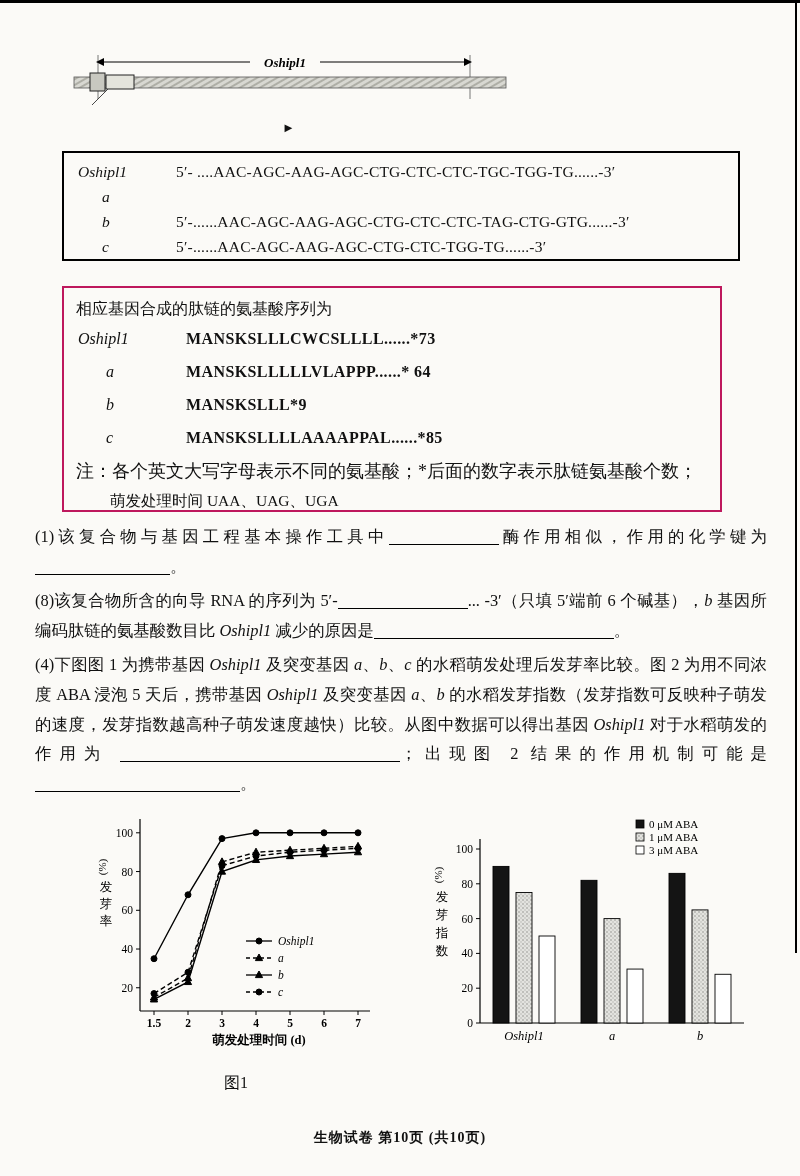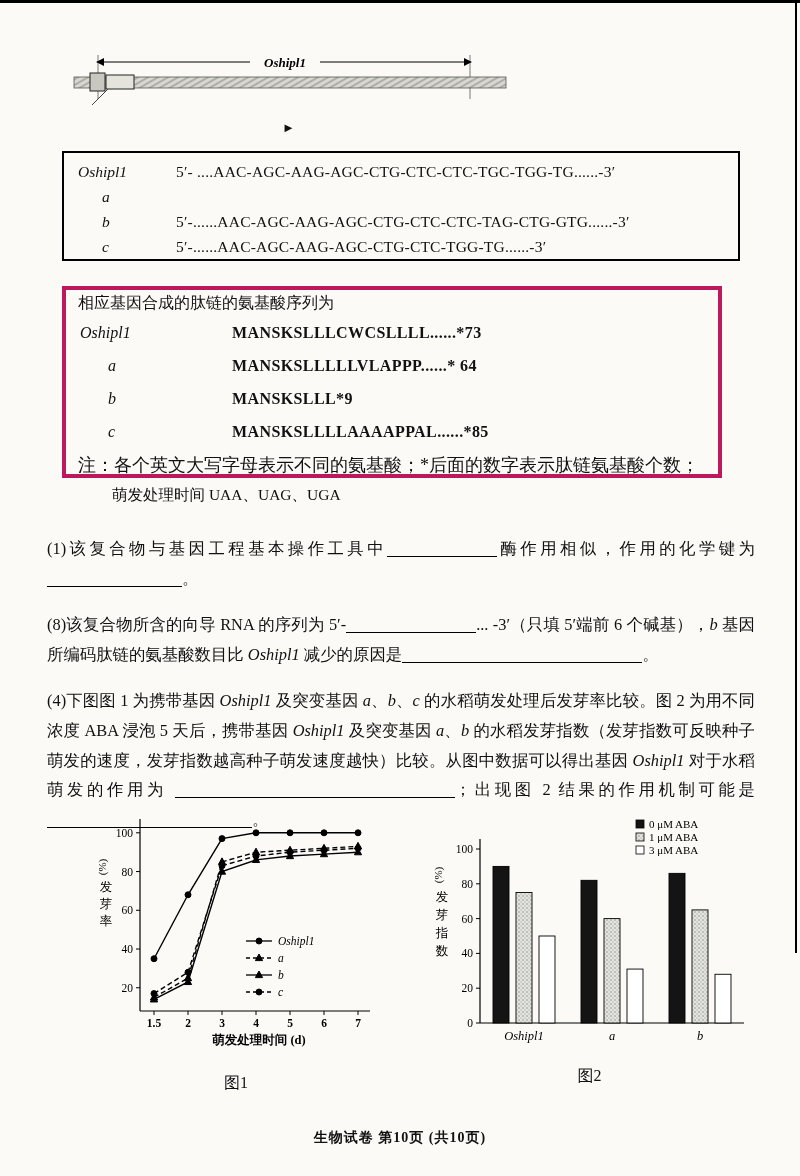--- a/index.html
+++ b/index.html
@@ -11,32 +11,32 @@
   .gene-diagram{position:absolute;left:68px;top:50px;}
   .pointer{position:absolute;left:282px;top:118px;font-size:13px;line-height:13px;}
 
   .seq-box{position:absolute;left:62px;top:148px;width:678px;height:110px;border:2px solid #000;
            box-sizing:border-box;padding-top:6px;}
   .seq-row{display:flex;line-height:25px;font-size:15.5px;}
   .seq-name{width:112px;padding-left:14px;font-style:italic;box-sizing:border-box;}
   .seq-row ~ .seq-row .seq-name{padding-left:38px;}
   .seq-text{letter-spacing:0.2px;white-space:nowrap;}
 
-  .pep-box{position:absolute;left:62px;top:283px;width:660px;height:192px;border:4px solid #be185d;
-           box-sizing:border-box;}
+  .pep-box{position:absolute;left:62px;top:283px;width:660px;height:226px;border:2px solid #be185d;
+           box-sizing:border-box;padding-top:8px;}
   .pep-title{padding-left:12px;font-size:16px;line-height:26px;}
   .pep-row{display:flex;line-height:33px;font-size:16px;}
   .pep-name{width:122px;padding-left:14px;font-style:italic;box-sizing:border-box;}
   .pep-row ~ .pep-row .pep-name{padding-left:42px;}
-  .pep-seq{font-weight:bold;letter-spacing:0.4px;margin-left:44px;}
+  .pep-seq{font-weight:bold;letter-spacing:0.4px;}
   .pep-note{padding-left:12px;font-size:18px;line-height:29px;margin-top:3px;}
   .pep-note2{padding-left:46px;font-size:15.5px;line-height:29px;}
 
   .questions{position:absolute;left:30px;top:514px;width:742px;}
-  .questions p{margin:17px;font-size:16.4px;line-height:29.6px;text-align:justify;}
+  .questions p{margin:5px;font-size:16.4px;line-height:29.6px;text-align:justify;}
   .blank{display:inline-block;border-bottom:1.4px solid #000;height:16px;vertical-align:-3px;}
   .it{font-style:italic;}
 
   .figures{position:absolute;left:0;top:812px;width:100%;display:flex;
            padding-left:90px;gap:40px;box-sizing:border-box;}
   figure{margin:0;text-align:center;}
   figcaption{font-size:16px;font-weight:normal;margin-top:4px;}
   svg text{font-family:"Liberation Serif",serif;}
 
   .footer{position:absolute;bottom:32px;width:100%;text-align:center;font-size:14px;
@@ -256,19 +256,18 @@
             <text x="227" y="39" font-size="11" fill="#000">3 μM ABA</text>
           </g>
           <g>
             <text x="20" y="60" font-size="11" fill="#000" text-anchor="middle" transform="rotate(-90 20 60)">(%)</text>
             <text x="20" y="86" font-size="12.5" fill="#000" text-anchor="middle">发</text>
             <text x="20" y="104" font-size="12.5" fill="#000" text-anchor="middle">芽</text>
             <text x="20" y="122" font-size="12.5" fill="#000" text-anchor="middle">指</text>
             <text x="20" y="140" font-size="12.5" fill="#000" text-anchor="middle">数</text>
           </g>
         </svg>
-      <figcaption>图2</figcaption>
     </figure>
   </div>
 
   <div class="footer">生物试卷 第10页 (共10页)</div>
 
 </div>
 
 </body></html>

